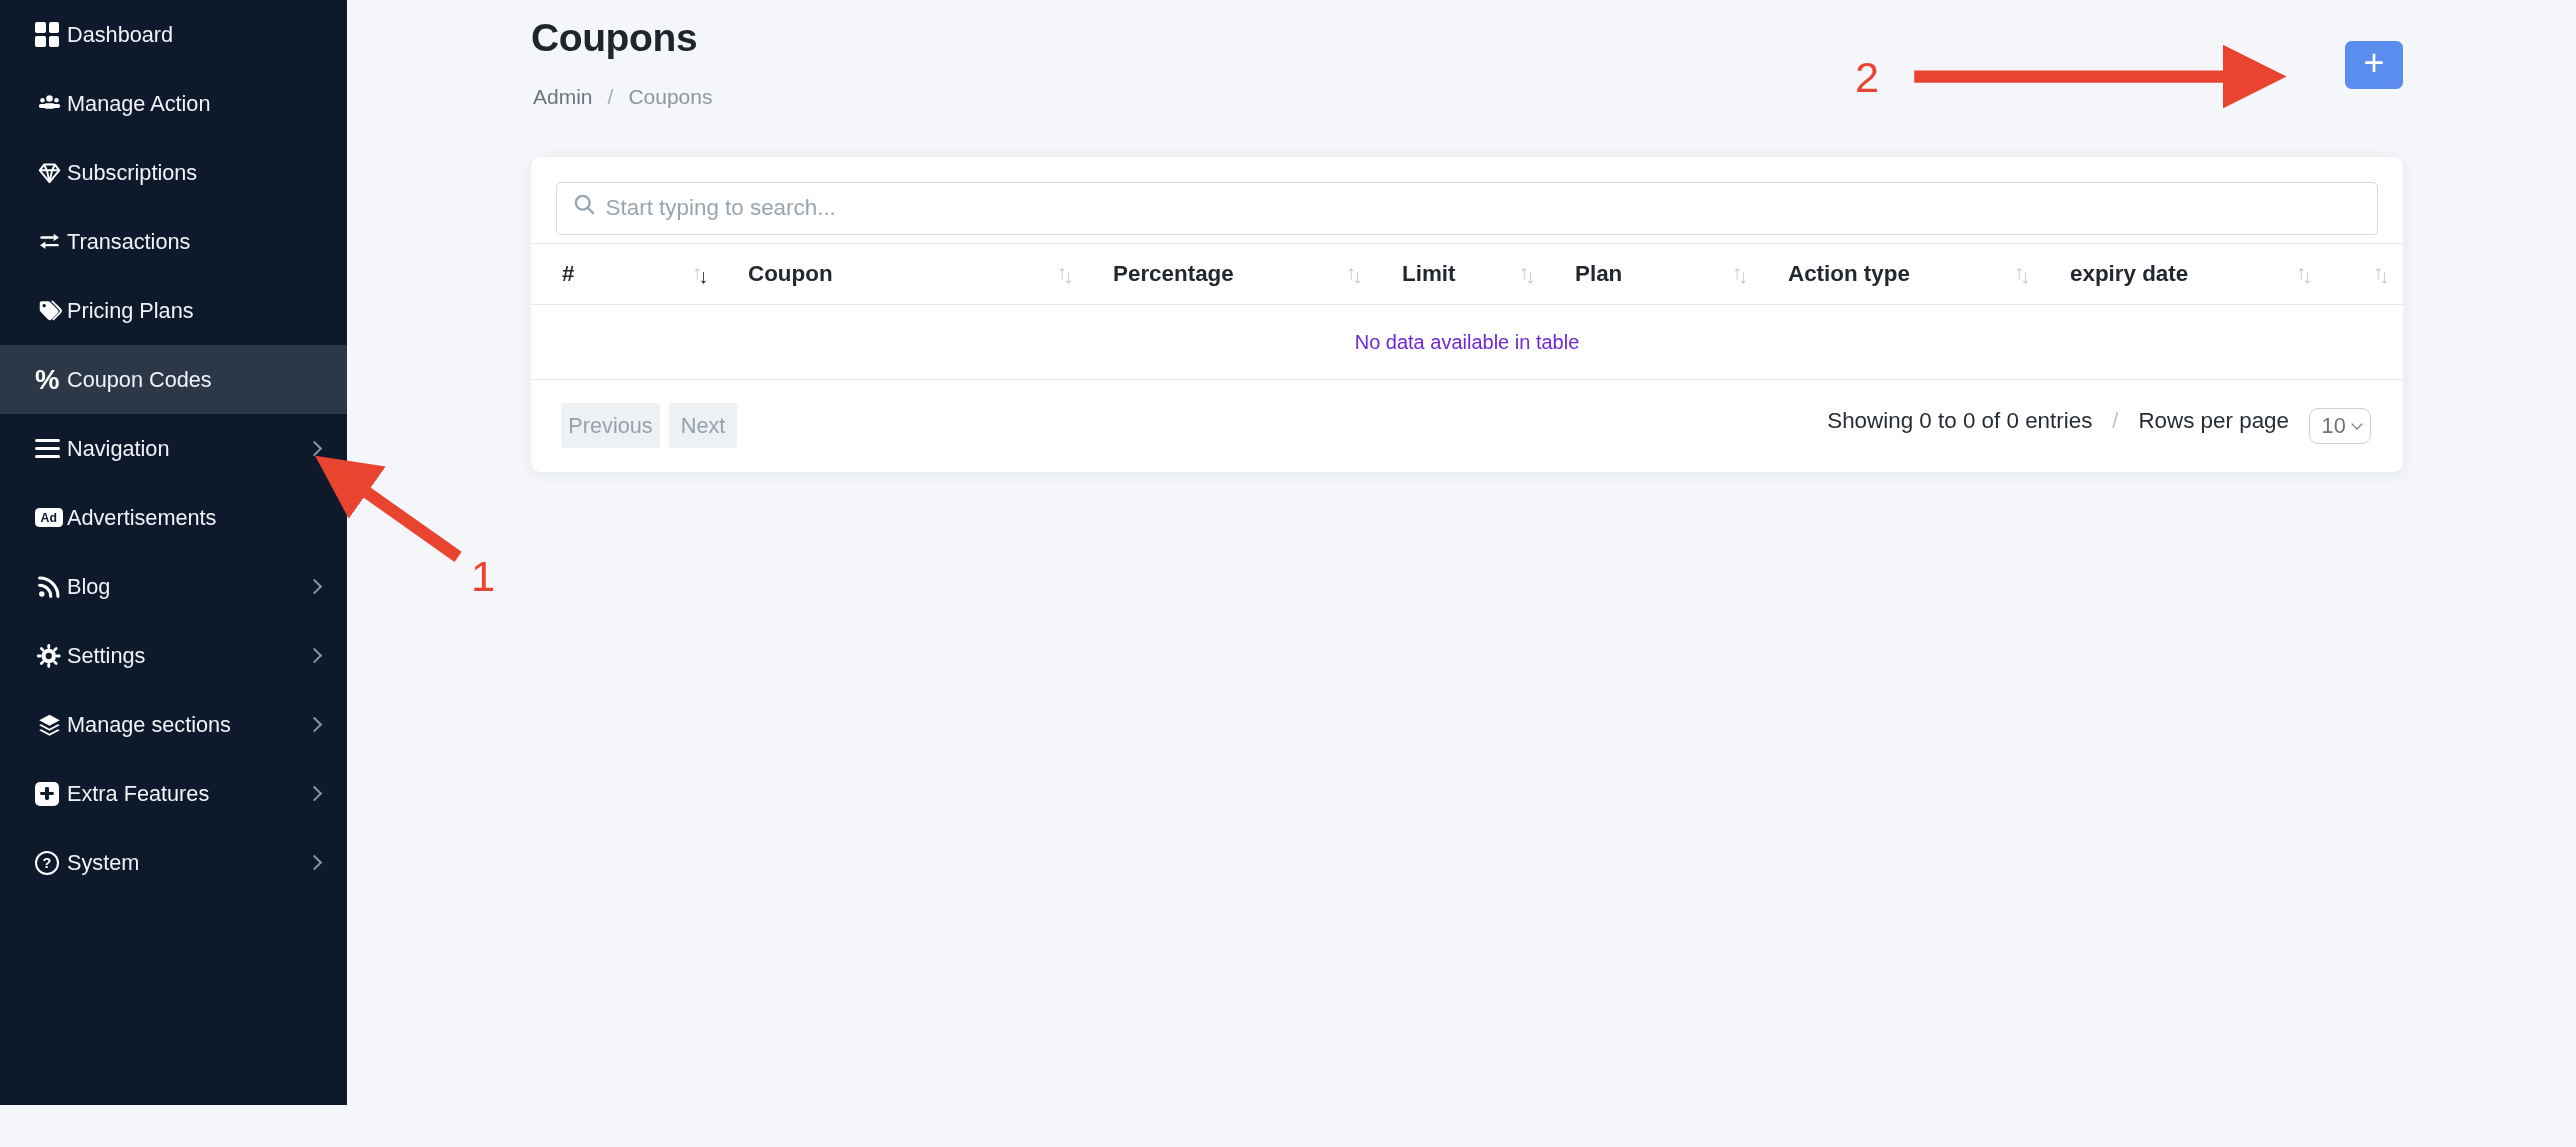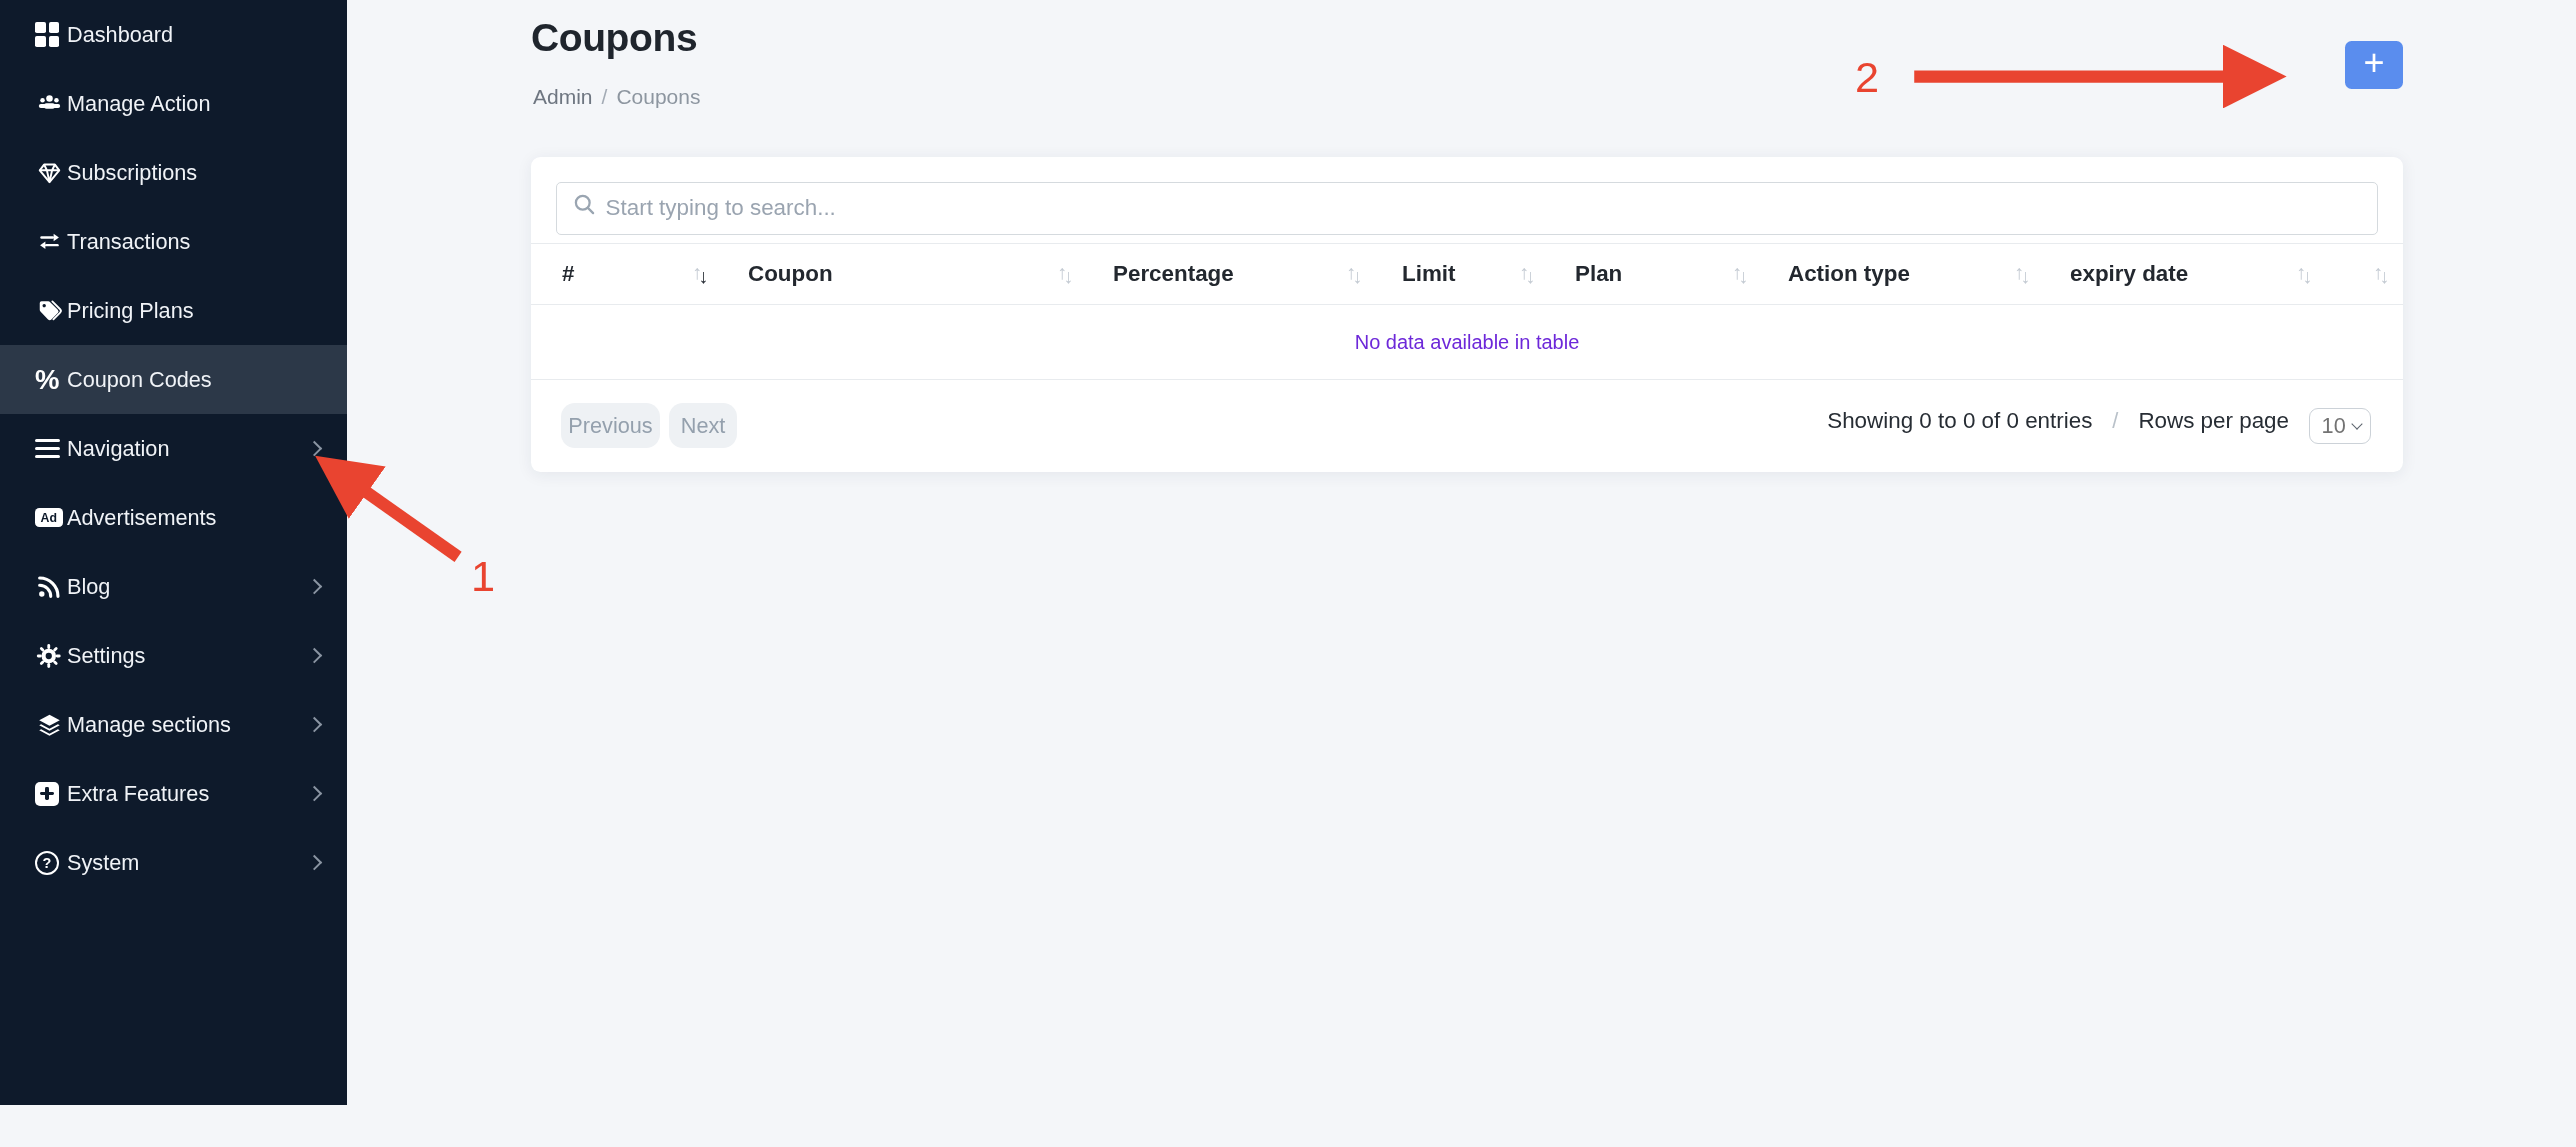--- a/index.html
+++ b/index.html
@@ -58,21 +58,21 @@
     color: #fff; font-size: 14.4px; font-weight: 700;
   }
   
   .main { position: absolute; left: 347px; top: 0; right: 0; height: 100%; }
   .page-title {
     position: absolute; left: 184px; top: 16px;
     font-size: 39px; font-weight: 700; color: #1f252d; letter-spacing: -0.4px;
   }
   .breadcrumb {
     position: absolute; left: 186px; top: 85px;
-    display: flex; align-items: center; gap: 9px;
+    display: flex; align-items: center; gap: 15px;
     font-size: 21px;
   }
   .crumb-parent { color: #6e7681; }
   .crumb-sep { color: #a3abb5; }
   .crumb-current { color: #8d96a0; }
   .add-btn {
     position: absolute; right: 173px; top: 41px;
     width: 58px; height: 48px;
     background: #5a8dee; border: none; border-radius: 6.5px;
     color: #fff; font-size: 36px; font-weight: 500; line-height: 1;
@@ -109,21 +109,21 @@
   td.empty-cell {
     height: 75px; text-align: center;
     font-size: 20px; color: #6d28d9;
     border-bottom: 1.4px solid #e8ebee;
   }
   .pager {
     height: 91px; display: flex; align-items: center; justify-content: space-between;
     padding: 0 32px 0 30px;
   }
   .pager-btn {
-    height: 45px; border: none; border-radius: 14px;
+    height: 45px; border: none; border-radius: 2px;
     background: #eef1f4; color: #94a0ad;
     font-size: 21.7px; font-family: "Liberation Sans", sans-serif;
     cursor: pointer;
   }
   .btn-prev { width: 99px; margin-right: 5.8px; }
   .btn-next { width: 68px; }
   .pager-meta { display: flex; gap: 20px; font-size: 22.4px; color: #272d34; }
   .meta-sep { color: #b9c1c9; font-size: 21.7px; }
   .rows-select {
     width: 62px; height: 36px;

